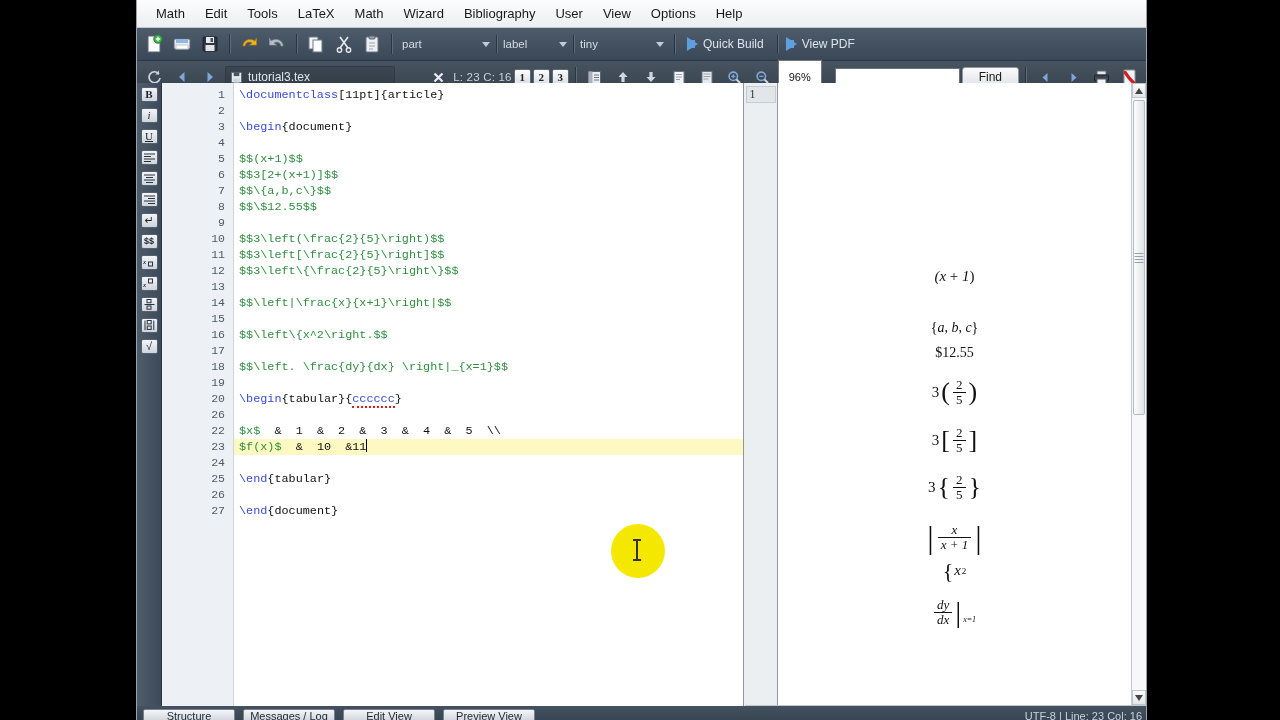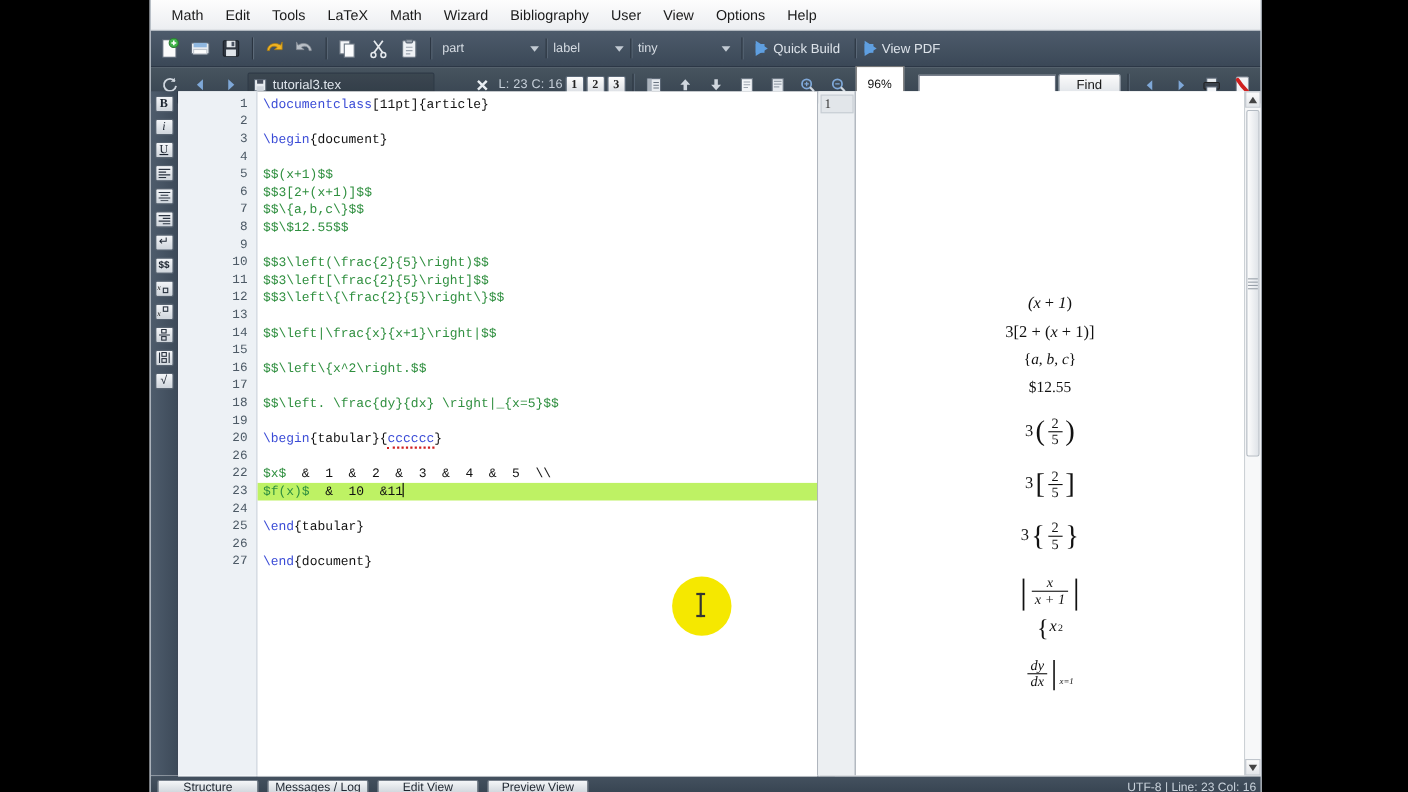--- a/index.html
+++ b/index.html
@@ -90,21 +90,21 @@
             padding-top:4px; text-align:right; }
   .gutter div { font-family:"Liberation Mono",monospace; font-size:11.5px; color:#4d5a66;
                 height:16px; line-height:16px; padding-right:8px; }
   .code { flex:1; padding-top:4px; position:relative; overflow:hidden; }
   .code .ln { height:16px; line-height:16px; font-family:"Liberation Mono",monospace;
               font-size:11.8px; white-space:pre; padding-left:5px; color:#111; }
   .cmd { color:#3a4bd6; }
   .math { color:#2f8f3f; }
   .plain { color:#111; }
   .misspell { color:#3a4bd6; border-bottom:2px dotted #d02020; }
-  .cur-line { background:#bef264; }
+  .cur-line { background:#fef9c3; }
   .caret { display:inline-block; width:1px; height:13px; background:#000;
            vertical-align:-2px; }
 
   
   .mouse-blob { position:absolute; width:54px;height:54px;border-radius:50%;
                 background:#f5e800; left:449px; top:441px; }
   .ibeam { position:absolute; left:474px; top:456px; width:2px;height:22px;background:#333; }
   .ibeam::before,.ibeam::after{content:"";position:absolute;left:-3px;width:8px;height:2px;background:#333;}
   .ibeam::before{top:0;} .ibeam::after{bottom:0;}
 
@@ -497,21 +497,21 @@
           <div class="ln"><span class="math">$$\$12.55$$</span></div>
           <div class="ln">&nbsp;</div>
           <div class="ln"><span class="math">$$3\left(\frac{2}{5}\right)$$</span></div>
           <div class="ln"><span class="math">$$3\left[\frac{2}{5}\right]$$</span></div>
           <div class="ln"><span class="math">$$3\left\{\frac{2}{5}\right\}$$</span></div>
           <div class="ln">&nbsp;</div>
           <div class="ln"><span class="math">$$\left|\frac{x}{x+1}\right|$$</span></div>
           <div class="ln">&nbsp;</div>
           <div class="ln"><span class="math">$$\left\{x^2\right.$$</span></div>
           <div class="ln">&nbsp;</div>
-          <div class="ln"><span class="math">$$\left. \frac{dy}{dx} \right|_{x=5}$$</span></div>
+          <div class="ln"><span class="math">$$\left. \frac{dy}{dx} \right|_{x=1}$$</span></div>
           <div class="ln">&nbsp;</div>
           <div class="ln"><span class="cmd">\begin</span><span class="plain">{tabular}{</span><span class="misspell">cccccc</span><span class="plain">}</span></div>
           <div class="ln">&nbsp;</div>
           <div class="ln"><span class="math">$x$</span><span class="plain">  &amp;  1  &amp;  2  &amp;  3  &amp;  4  &amp;  5  \\</span></div>
           <div class="ln cur-line"><span class="math">$f(x)$</span><span class="plain">  &amp;  10  &amp;11</span><span class="caret"></span></div>
           <div class="ln">&nbsp;</div>
           <div class="ln"><span class="cmd">\end</span><span class="plain">{tabular}</span></div>
           <div class="ln">&nbsp;</div>
           <div class="ln"><span class="cmd">\end</span><span class="plain">{document}</span></div>
         </div>
@@ -520,23 +520,20 @@
     </div>
 
     <div class="pdfwrap">
       <div class="thumbs">
         <div class="thumb">1</div>
       </div>
 
       <div class="pdfpage">
         <div class="mathline" style="position:absolute;left:0;right:0;top:185px;font-size:15px;">
           <span class="ital">(x</span> + <span class="ital">1</span>)
-        </div>
-        <div class="mathline" style="position:absolute;left:0;right:0;top:211px;font-size:15px;">
-          3[2 + (<span class="ital">x</span> + 1)]
         </div>
         <div class="mathline" style="position:absolute;left:0;right:0;top:237px;font-size:14px;">
           {<span class="ital">a</span>, <span class="ital">b</span>, <span class="ital">c</span>}
         </div>
         <div class="mathline" style="position:absolute;left:0;right:0;top:262px;font-size:14px;">
           $12.55
         </div>
 
         <div class="mathline" style="position:absolute;left:0;right:0;top:295px;display:flex;align-items:center;justify-content:center;gap:2px;">
           <span style="font-size:15px">3</span>

